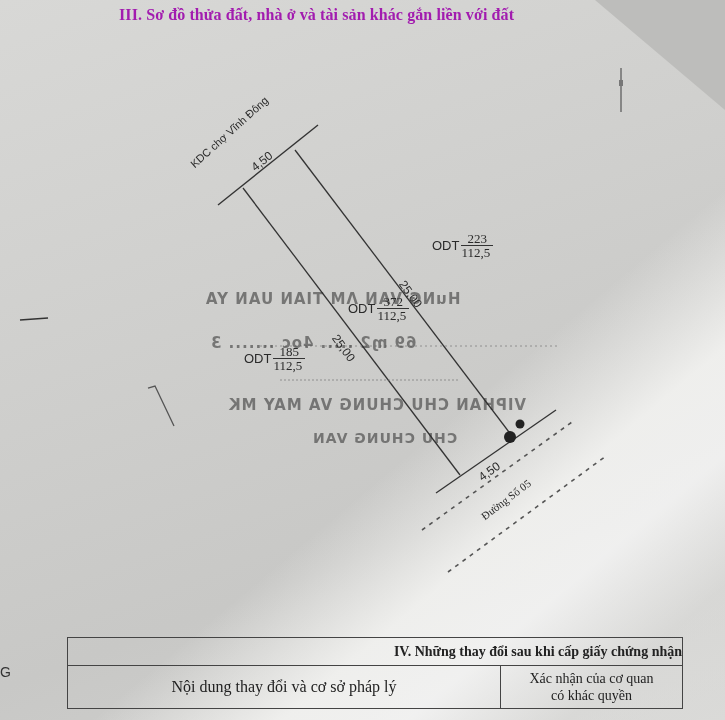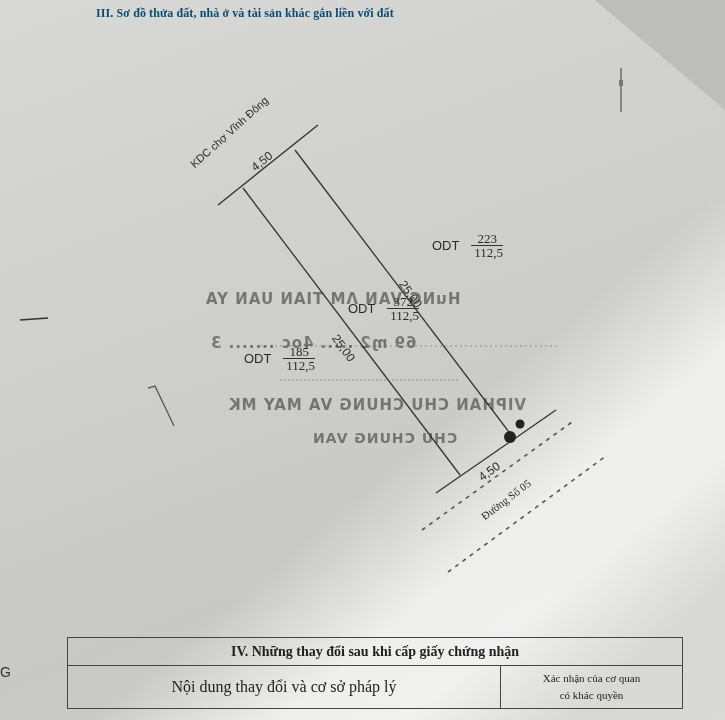--- a/index.html
+++ b/index.html
@@ -16,38 +16,38 @@
     position:absolute; left:0; top:0; width:725px; height:720px;
     background: linear-gradient(140deg, rgba(255,255,255,0) 60%, rgba(245,245,243,0.85) 72%, rgba(255,255,255,0.7) 80%, rgba(230,230,228,0.4) 90%);
     pointer-events:none;
   }
   .corner {
     position:absolute; right:0; top:0; width:0; height:0;
     border-top: 110px solid #bdbdbb;
     border-left: 130px solid transparent;
   }
   .section-title {
-    position:absolute; left:96px; top:6px;
-    font-size:12px; font-weight:bold; color:#0c4a6e;
+    position:absolute; left:119px; top:6px;
+    font-size:16px; font-weight:bold; color:#a21caf;
     letter-spacing:0.1px;
   }
   svg.plan { position:absolute; left:0; top:0; }
   .rot-text { position:absolute; transform-origin: left bottom; color:#2a2a2a; white-space:nowrap; }
   .label-kdc { left:196px; top:158px; font-size:11px; transform: rotate(-42deg); font-family:"Liberation Sans", sans-serif; }
   .dim-top { left:257px; top:160px; font-size:12px; transform: rotate(-38deg); font-family:"Liberation Sans", sans-serif;}
   .dim-r { left:396px; top:272px; font-size:12px; transform: rotate(54deg); font-family:"Liberation Sans", sans-serif;}
   .dim-l { left:329px; top:326px; font-size:12px; transform: rotate(54deg); font-family:"Liberation Sans", sans-serif;}
   .dim-bot { left:484px; top:470px; font-size:12px; transform: rotate(-36deg); font-family:"Liberation Sans", sans-serif;}
   .road { left:486px; top:510px; font-size:11px; transform: rotate(-37deg); font-family:"Liberation Serif", serif;}
   .parcel {
     position:absolute; display:flex; align-items:center; color:#2a2a2a;
     font-family:"Liberation Sans", sans-serif;
   }
-  .parcel .code { font-size:13px; margin-right:12px; }
-  .parcel .frac { display:flex; flex-direction:column; align-items:flex-end; font-family:"Liberation Serif", serif; font-size:13px; line-height:13px;}
+  .parcel .code { font-size:13px; margin-right:2px; }
+  .parcel .frac { display:flex; flex-direction:column; align-items:flex-start; font-family:"Liberation Serif", serif; font-size:13px; line-height:13px;}
   .parcel .frac .num { border-bottom:1px solid #333; padding:0 6px 0 6px; }
   .p223 { left:432px; top:232px; }
   .p224 { left:348px; top:295px; }
   .p225 { left:244px; top:345px; }
   .handwriting {
     position:absolute; font-family:"DejaVu Sans", sans-serif; font-weight:bold;
     color:#2e2e2e; opacity:0.55; transform:scaleX(-1); filter: blur(0.6px);
     white-space:nowrap; letter-spacing:1px;
   }
   .hw1 { left:205px; top:290px; font-size:15px; }
@@ -55,23 +55,23 @@
   .hw3 { left:228px; top:396px; font-size:15px; }
   .hw4 { left:312px; top:430px; font-size:14px; }
   .left-mark-g { position:absolute; left:0px; top:664px; font-size:14px; color:#333; font-family:"Liberation Sans", sans-serif;}
   table.changes {
     position:absolute; left:67px; top:637px; width:616px;
     border-collapse:collapse; color:#222;
   }
   table.changes td {
     border:1px solid #444; padding:0;
   }
-  .t-title { height:27px; text-align:center; font-weight:bold; font-size:14px; }
+  .t-title { height:27px; text-align:right; font-weight:bold; font-size:14px; }
   .t-col1 { width:432px; height:42px; text-align:center; font-size:16px; }
-  .t-col2 { text-align:center; font-size:11px; line-height:17px; }
+  .t-col2 { text-align:center; font-size:14px; line-height:17px; }
 </style>
 </head>
 <body>
 
 <div class="paper"></div>
 <div class="fold"></div>
 <div class="corner"></div>
 
 <div class="section-title">III. Sơ đồ thửa đất, nhà ở và tài sản khác gắn liền với đất</div>
 

